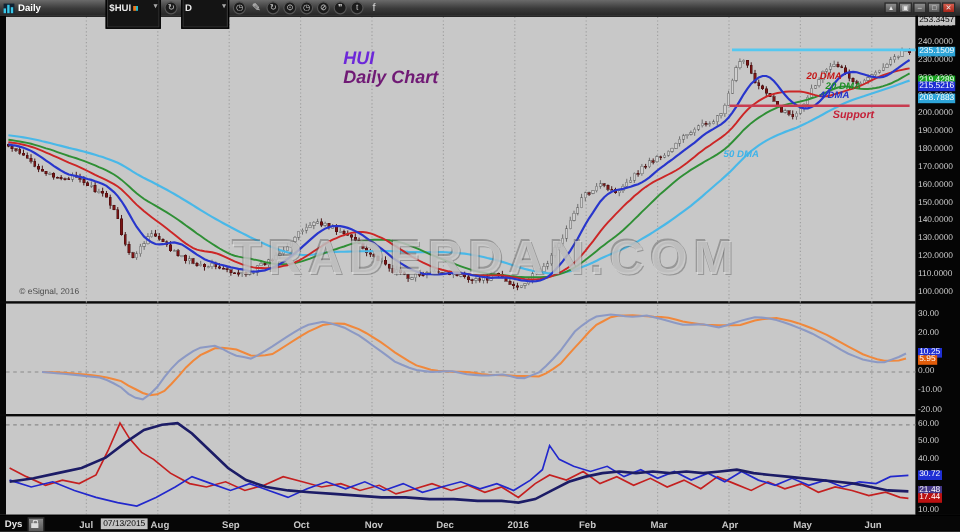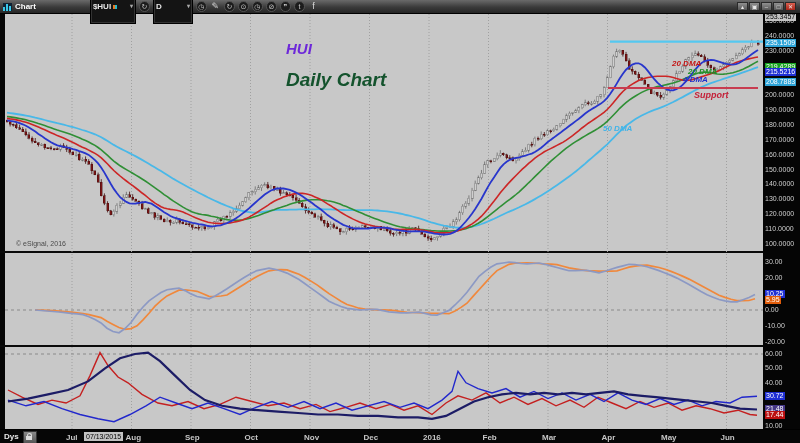--- a/index.html
+++ b/index.html
@@ -24,21 +24,21 @@
   .tb-icon.flat{border-radius:2px;background:none;border:none;font-size:9px;color:#d8d8d8;}
   #winbtns{margin-left:auto;margin-right:4px;display:flex;}
   .winbtn{width:11px;height:9px;margin-left:1px;background:linear-gradient(#909090,#565656);
     border:1px solid #2a2a2a;color:#e8e8e8;font-size:6px;line-height:8px;text-align:center;box-sizing:border-box;}
   .winbtn.close{background:linear-gradient(#d86050,#a82418);}
   
   #chartsvg{position:absolute;top:0;left:0;z-index:1;}
   .olabel{position:absolute;z-index:3;white-space:nowrap;}
   
   .ann-hui{left:286px;top:40px;font-size:15px;font-weight:bold;font-style:italic;color:#6d28d9;}
-  .ann-daily{left:286px;top:69px;font-size:19px;font-weight:bold;font-style:italic;color:#14532d;}
+  .ann-daily{left:286px;top:56px;font-size:15px;font-weight:bold;font-style:italic;color:#701a75;}
   .ann-20{left:672px;top:59px;font-size:8px;font-weight:bold;font-style:italic;color:#c41616;}
   .ann-30{left:688px;top:67px;font-size:8px;font-weight:bold;font-style:italic;color:#1f8f28;}
   .ann-10{left:683px;top:75px;font-size:8px;font-weight:bold;font-style:italic;color:#2030cc;}
   .ann-50{left:603px;top:124px;font-size:8px;font-weight:bold;font-style:italic;color:#3fb3e8;}
   .ann-support{left:694px;top:90px;font-size:9px;font-weight:bold;font-style:italic;color:#c42038;}
   .ann-wm{left:170px;top:193px;width:470px;text-align:center;font-size:40px;font-weight:bold;
     letter-spacing:5px;color:rgba(235,235,235,0.6);text-shadow:1px 1px 0 rgba(90,90,90,.45),-1px -1px 0 rgba(90,90,90,.45);}
   .ann-copy{left:16px;top:240px;font-size:7px;color:#4a4a4a;}
   
   .tick{position:absolute;z-index:2;left:765px;color:#d0d0d0;font-size:7px;line-height:8px;}
@@ -57,21 +57,21 @@
 <body>
 
 <div id="stage">
 
   <div id="titlebar">
     <span class="tab-icon">
         <i></i>
         <i></i>
         <i></i>
       </span>
-    <span class="tab-title">Chart</span>
+    <span class="tab-title">Daily</span>
     <div class="inputbox" id="symbolbox">
       <span>$HUI</span>
       <span class="flagdot"></span>
       <span class="caret">▾</span>
     </div>
     <span class="tb-icon">↻</span>
     <div class="inputbox" id="intervalbox">
       <span>D</span>
       <span class="caret">▾</span>
     </div>
@@ -625,20 +625,21 @@
       <line x1="608" y1="88.0625" x2="758" y2="88.0625" stroke="#c83c50" stroke-width="2"></line>
     </svg>
 
   <div class="olabel ann-hui">HUI</div>
   <div class="olabel ann-daily">Daily Chart</div>
   <div class="olabel ann-20">20 DMA</div>
   <div class="olabel ann-30">20 DMA</div>
   <div class="olabel ann-10">4 DMA</div>
   <div class="olabel ann-50">50 DMA</div>
   <div class="olabel ann-support">Support</div>
+  <div class="olabel ann-wm">TRADERDAN.COM</div>
   <div class="olabel ann-copy">© eSignal, 2016</div>
 
   <div id="axislabels">
       <span class="tick" style="top: 17.4062px;">250.0000</span>
       <span class="tick" style="top: 32.2188px;">240.0000</span>
       <span class="tick" style="top: 47.0312px;">230.0000</span>
       <span class="tick" style="top: 61.8438px;">220.0000</span>
       <span class="tick" style="top: 76.6562px;">210.0000</span>
       <span class="tick" style="top: 91.4688px;">200.0000</span>
       <span class="tick" style="top: 106.281px;">190.0000</span>

